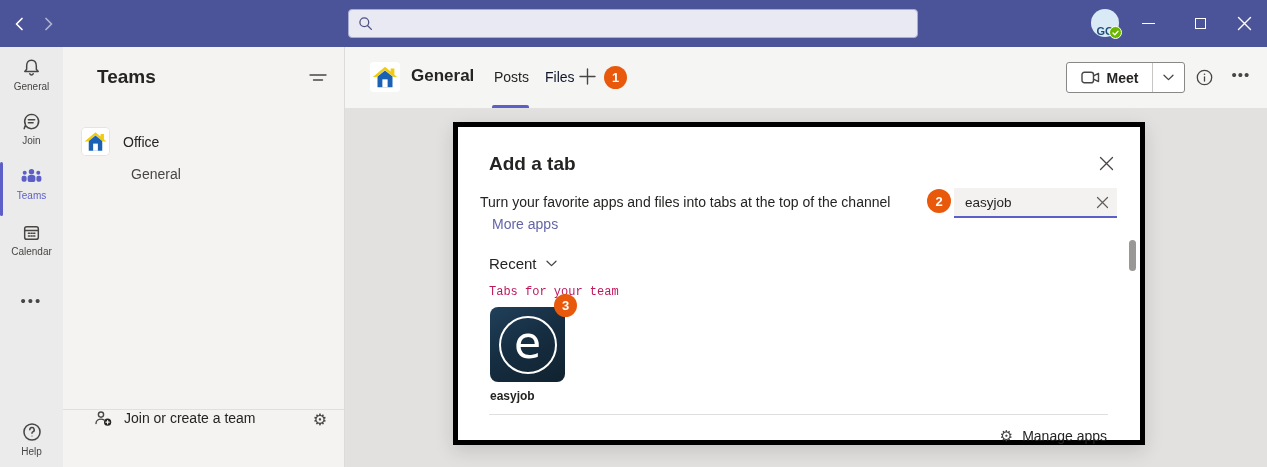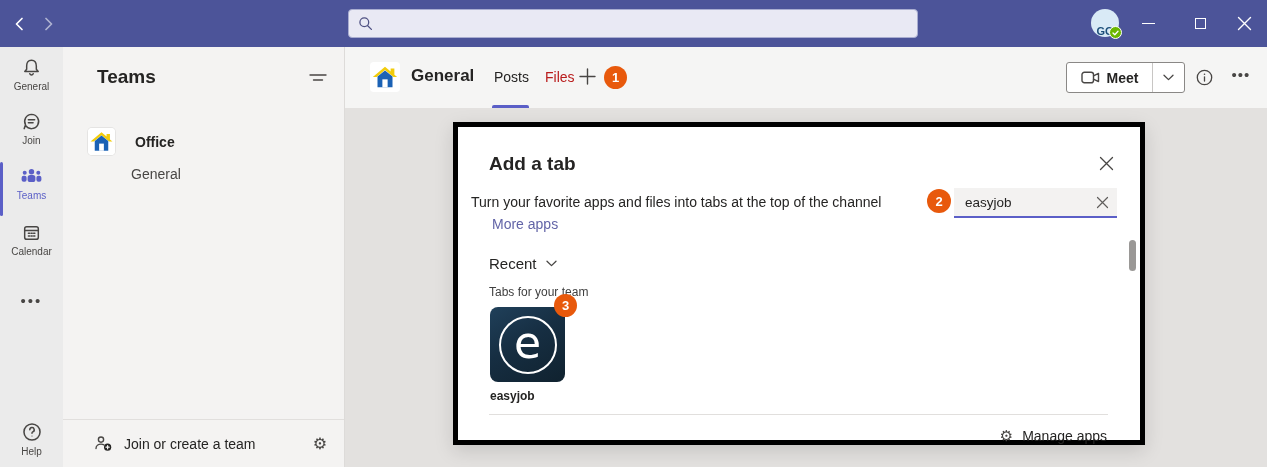--- a/index.html
+++ b/index.html
@@ -42,68 +42,68 @@
   .rail-item .ri { display:flex; justify-content:center; margin-bottom:3px; }
   .rail-item.selected { color:#5B5FC7; }
   .rail-selected-bar { position:absolute; left:0; top:115px; width:3px; height:54px; background:#5B5FC7; border-radius:2px; }
   .rail-more { position:absolute; left:0; top:245px; width:63px; text-align:center; color:#484644; font-size:15px; letter-spacing:2px; cursor:pointer; }
 
   
   .teams-panel { position:absolute; left:63px; top:47px; width:282px; height:420px;
     background:#F4F3F2; border-right:1px solid #DDDBD9; }
   .panel-title { position:absolute; left:34px; top:19px; font-size:19px; font-weight:bold; color:#252423; }
   .panel-filter { position:absolute; right:17px; top:24px; cursor:pointer; }
-  .team-row { position:absolute; left:25px; top:81px; display:flex; align-items:center; gap:20px; cursor:pointer;font-weight:bold; }
+  .team-row { position:absolute; left:19px; top:81px; display:flex; align-items:center; gap:14px; cursor:pointer; }
   .team-row .team-name { font-size:14px; color:#252423; }
   .team-icon { width:27px; height:27px; border-radius:4px; background:#fff; box-shadow:0 0 0 1px rgba(0,0,0,.06); }
   .channel-row { position:absolute; left:68px; top:119px; font-size:14px; color:#484644; cursor:pointer; }
-  .panel-footer { position:absolute; left:0; right:0; bottom:0; height:48px; border-top:1px solid #E1DFDD;
-    display:flex; align-items:center; padding:0 17px 0 31px; gap:11px; }
+  .panel-footer { position:absolute; left:0; right:0; bottom:0; height:58px; border-top:1px solid #E1DFDD;
+    display:flex; padding:0 17px 0 31px; gap:11px; }
   .panel-footer .join-label { flex:1; font-size:14px; color:#252423; cursor:pointer; }
   .gear { font-family:"DejaVu Sans", sans-serif; }
 
   
   .channel-header { position:absolute; left:345px; top:47px; width:922px; height:61px; background:#F5F5F4; }
   .hdr-house { position:absolute; left:25px; top:15px; }
   .hdr-title { position:absolute; left:66px; top:19px; font-size:17px; font-weight:bold; color:#252423; }
   .tab { position:absolute; top:22px; font-size:14px; cursor:pointer; }
   .tab-posts { left:149px; font-weight:normal; color:#252423; }
-  .tab-files { left:200px; color:#b91c1c; }
+  .tab-files { left:200px; color:#0f172a; }
   .posts-underline { position:absolute; left:147px; bottom:0; width:37px; height:3px; background:#5B5FC7; border-radius:2px 2px 0 0; }
   .add-tab-plus { position:absolute; left:234px; top:21px; cursor:pointer; }
   .badge { border-radius:50%; background:#E8590C; color:#fff; font-size:13px; font-weight:bold;
     display:flex; align-items:center; justify-content:center; }
   .badge-1 { position:absolute; left:259px; top:19px; width:23px; height:23px; }
   .meet-btn { position:absolute; left:721px; top:15px; width:119px; height:31px; background:#fff;
     border:1px solid #8A8886; border-radius:3px; display:flex; align-items:stretch; cursor:pointer; }
   .meet-main { flex:1; display:flex; align-items:center; justify-content:center; gap:7px;
     font-size:14px; font-weight:bold; color:#252423; }
   .meet-sep { width:1px; background:#C8C6C4; }
   .meet-chevron { width:31px; display:flex; align-items:center; justify-content:center; }
   .hdr-info { position:absolute; left:851px; top:22px; cursor:pointer; }
   .hdr-more { position:absolute; left:883px; top:19px; width:26px; text-align:center;
     font-size:15px; letter-spacing:1px; color:#484644; cursor:pointer; }
 
   
   .dialog { position:absolute; left:453px; top:122px; width:692px; height:323px; background:#fff;
     border:5px solid #000000; box-shadow:0 6px 18px rgba(0,0,0,.13); }
   .dlg-title { position:absolute; left:31px; top:26px; font-size:19px; font-weight:bold; color:#252423; }
   .dlg-close { position:absolute; right:26px; top:29px; cursor:pointer; }
-  .dlg-desc { position:absolute; left:13px; top:67px; width:460px; white-space:nowrap; font-size:14px; color:#252423; }
+  .dlg-desc { position:absolute; left:22px; top:67px; width:460px; white-space:nowrap; font-size:14px; color:#252423; }
   .badge-2 { position:absolute; left:469px; top:62px; width:24px; height:24px; }
   .dlg-search { position:absolute; left:496px; top:61px; width:163px; height:30px;
     background:#F3F2F1; border:none; border-bottom:2px solid #5B5FC7;
     display:flex; align-items:center; padding:0 8px 0 11px; }
   .dlg-search input { flex:1; min-width:0; border:none; outline:none; background:transparent;
     font-family:inherit; font-size:13.5px; color:#252423; }
   .dlg-search .clear-x { cursor:pointer; }
   .more-apps { position:absolute; left:34px; top:89px; font-size:14px; color:#6264A7; cursor:pointer; }
   .recent-row { position:absolute; left:31px; top:128px; display:flex; align-items:center; gap:9px;
     font-size:15px; color:#252423; cursor:pointer; }
-  .section-label { position:absolute; left:31px; top:158px; font-size:12px; color:#404040; }
+  .section-label { position:absolute; left:31px; top:158px; font-size:12px; color:#be185d;font-family:Liberation Mono, monospace; }
   .app-tile { position:absolute; left:32px; top:180px; width:75px; height:75px; border-radius:8px;
     background:linear-gradient(150deg,#20405A 0%,#162E42 45%,#10222F 100%);
     display:flex; align-items:center; justify-content:center; cursor:pointer; }
   .app-tile .ring { width:58px; height:58px; border:2.5px solid #fff; border-radius:50%;
     display:flex; align-items:center; justify-content:center; }
   .app-tile .letter { font-family:"DejaVu Sans", sans-serif; font-size:44px; color:#fff; line-height:1; margin-top:-3px; }
   .badge-3 { position:absolute; left:96px; top:167px; width:23px; height:23px; }
   .app-name { position:absolute; left:32px; top:262px; font-size:12px; font-weight:bold; color:#252423; }
   .dlg-divider { position:absolute; left:31px; right:32px; top:287px; height:1px; background:#E1DFDD; }
   .manage-row { position:absolute; right:33px; top:300px; display:flex; align-items:center; gap:9px;

